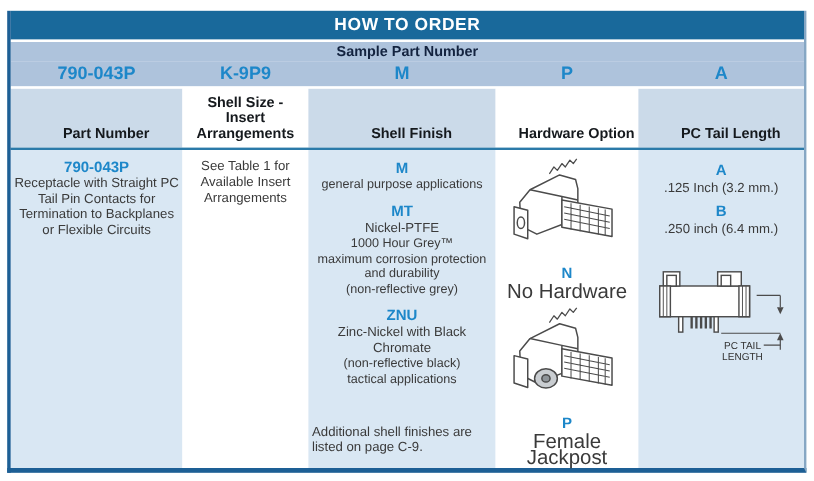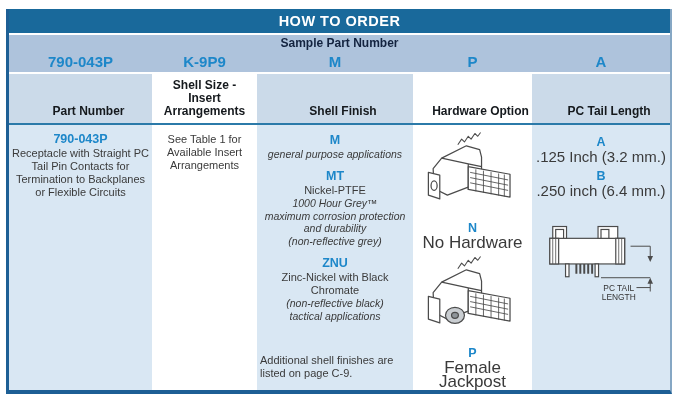--- a/index.html
+++ b/index.html
@@ -31,31 +31,31 @@
   .c-blue{background:var(--header-bg,#cbdae9);}
   .c-white{background:#ffffff;}
   .divider{height:2px;background:var(--divider,#2b7aa9);flex:0 0 auto;}
   .body-row{flex:1 1 auto;display:flex;min-height:0;}
   .bcol{box-sizing:border-box;display:flex;flex-direction:column;align-items:center;}
   .b-blue{background:var(--body-bg,#d9e7f3);}
   .b-white{background:#ffffff;}
   .code{color:var(--accent-blue,#1d87c9);font-weight:bold;font-size:12.5px;
         text-align:center;line-height:15px;}
   .body-text{font-size:11px;color:#3a3a3a;text-align:center;line-height:13px;}
-  .note{font-style:italic;font-size:10.5px;color:#3a3a3a;text-align:center;line-height:12.5px;}
+  .note{font-size:10.5px;color:#3a3a3a;text-align:center;line-height:12.5px;}
   .col-pn{padding:7px 3px 0;}
   .col-insert{padding:8px 8px 0;}
   .col-finish{padding:8px 3px 0;}
   .finish-block{margin-bottom:9px;}
   .footnote{margin-top:auto;margin-bottom:10px;font-size:11px;color:#3a3a3a;
         line-height:13px;}
   .col-hw{padding-top:2px;}
   .hw-label{font-size:17px;color:#3a3a3a;text-align:center;line-height:14px;margin-bottom:1px;}
   .col-tail{padding-top:10px;}
-  .tail-label{font-size:15px;color:#3a3a3a;text-align:left;line-height:14px;}
+  .tail-label{font-size:11px;color:#3a3a3a;text-align:left;line-height:14px;}
   .tail-gap{height:5px;}
   svg text{font-family:"Liberation Sans",sans-serif;}
 </style>
 </head>
 <body>
 
 <div class="page">
   <div class="order-table">
 
     <div class="title-bar">HOW TO ORDER</div>

